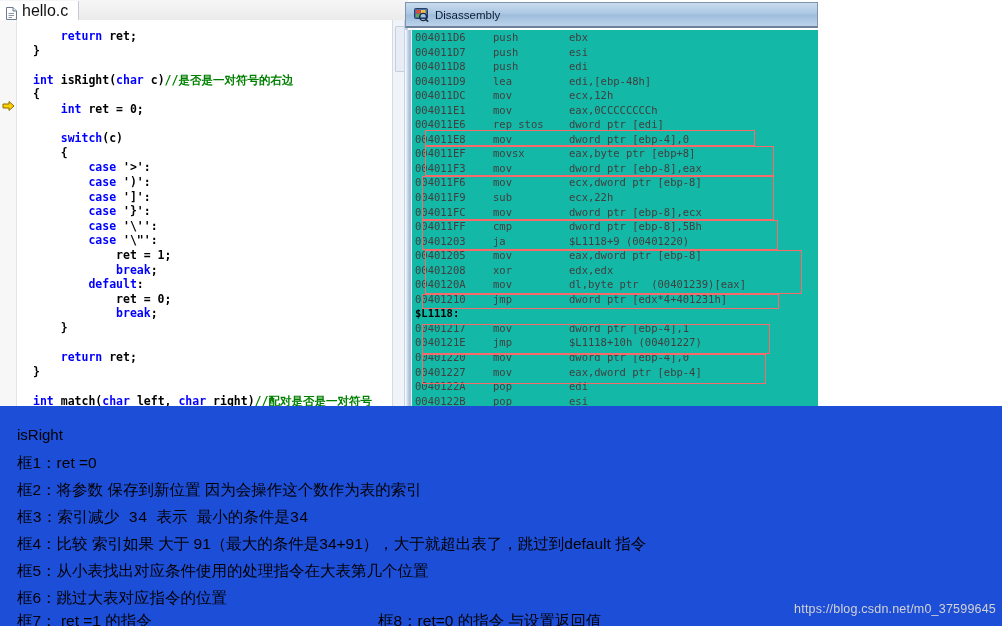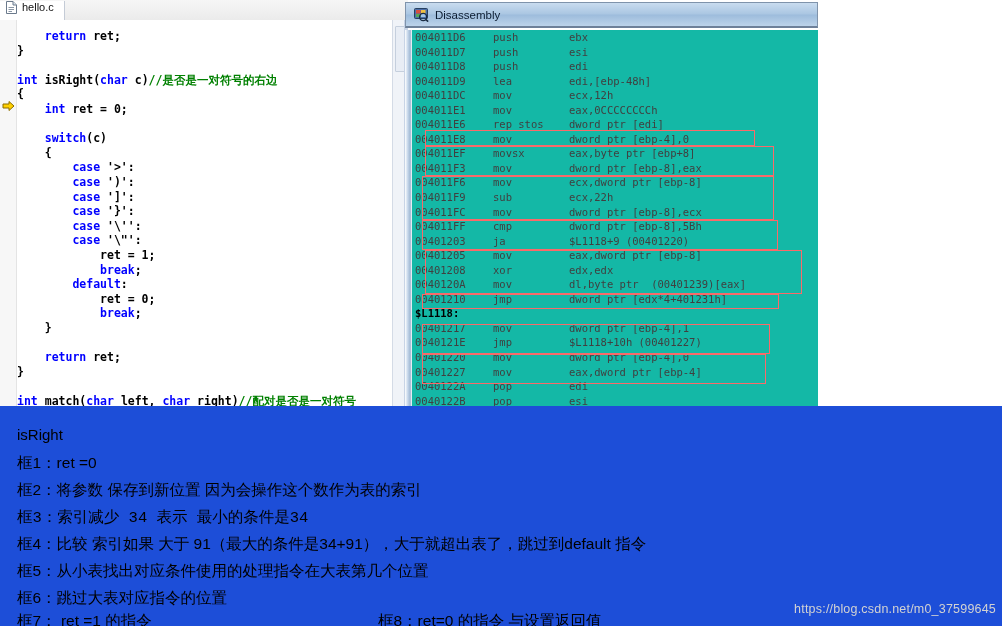--- a/index.html
+++ b/index.html
@@ -30,26 +30,26 @@
     width: 408px;
     height: 20px;
     background: #f0f0f0;
     background: linear-gradient(to bottom, #f6f6f6 0%, #ebebeb 100%);
     border-bottom: 1px solid #b8c4d6;
     display: flex;
     align-items: center;
   }
   #editor-tab {
     display: flex;
-    align-items: flex-start;
+    align-items: flex-end;
     height: 19px;
     padding: 0 10px 0 6px;
     background: #ffffff;
     border-right: 1px solid #c4cbd6;
-    font-size: 11px;
+    font-size: 16px;
     color: #111;
   }
   .tab-doc-icon {
     width: 11px; height: 13px;
     margin-right: 5px;
     position: relative;
     display: inline-block;
   }
   .tab-doc-icon svg { display:block; }
   #editor-body {
@@ -83,21 +83,21 @@
     overflow: hidden;
     font-family: "DejaVu Sans Mono", "Liberation Mono", monospace;
     font-size: 11.5px;
     line-height: 14.6px;
     font-weight: bold;
     white-space: pre;
     padding-top: 9px;
     box-sizing: border-box;
     color: #000000;
   }
-  .code-line { height: 14.6px; }
+  .code-line { height: 14.6px; margin-left: 16px; }
   .kw { color: #0000ff; }
   .cmt { color: #008000; font-weight: bold; }
   .plain { color: #000000; }
 
   #editor-vscroll {
     position: absolute;
     right: 0; top: 0;
     width: 15px;
     height: 386px;
     background: #f0f3f8;

